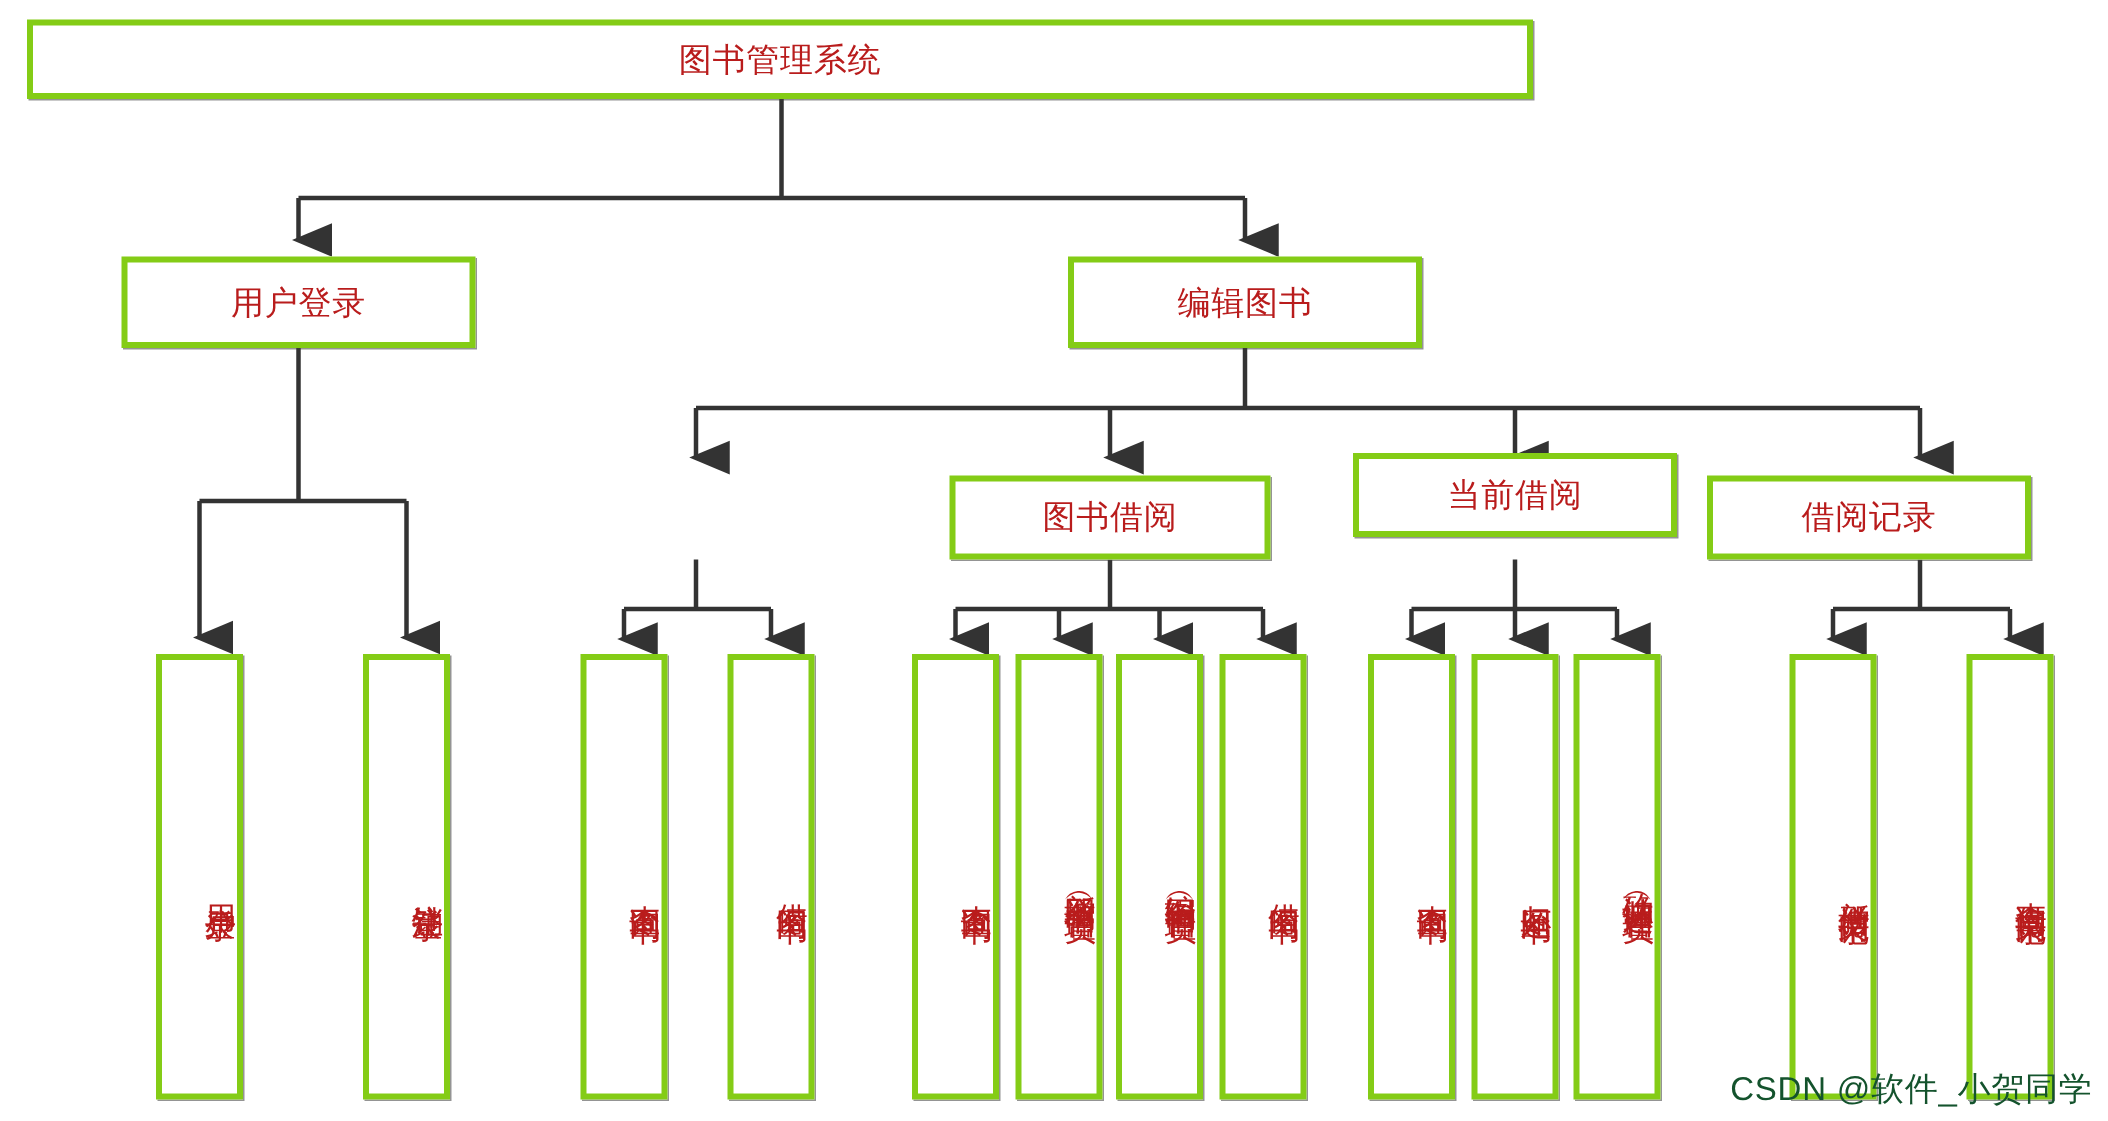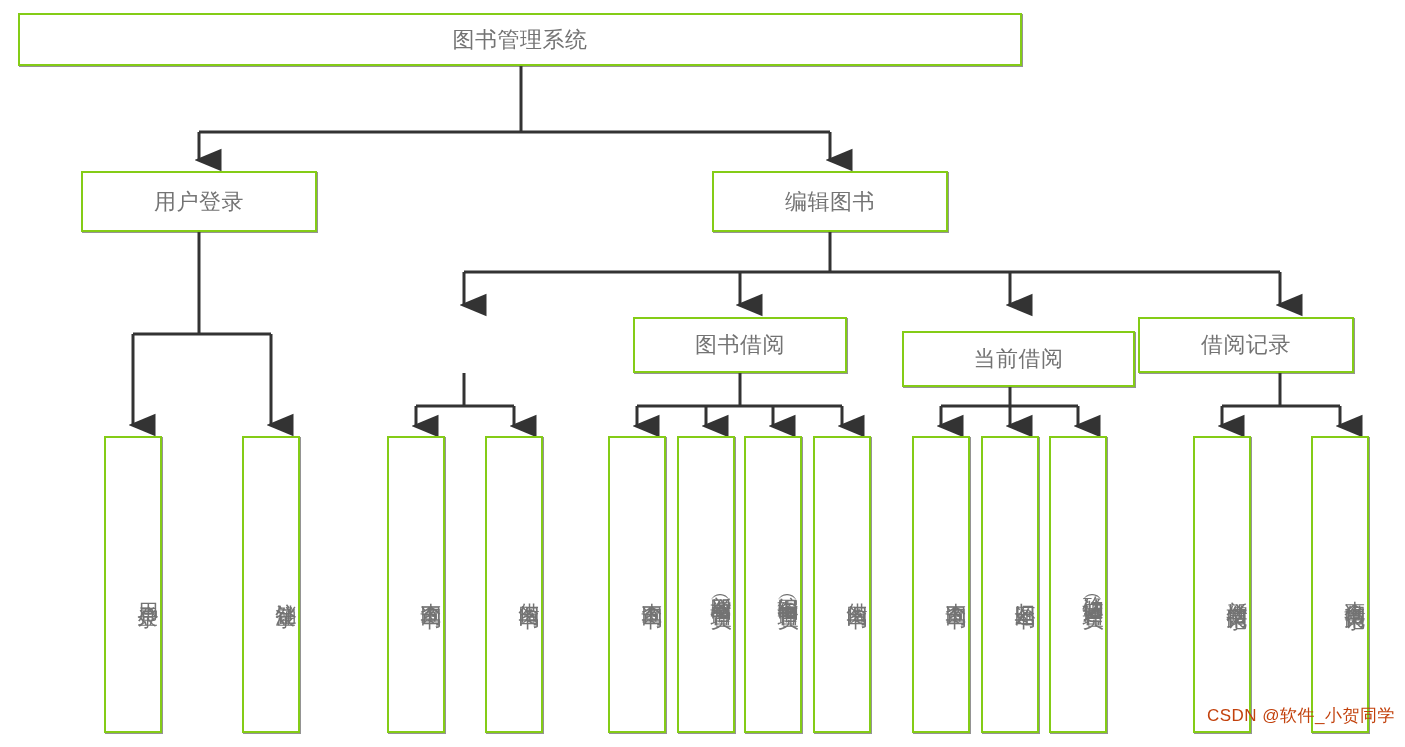--- a/index.html
+++ b/index.html
@@ -22,26 +22,26 @@
     position: absolute;
     left: 0;
     top: 0;
     width: 1405px;
     height: 747px;
     pointer-events: none;
   }
   .node {
     position: absolute;
     box-sizing: border-box;
-    border: 2px solid #84cc16;
+    border: 4px solid #84cc16;
     background: #ffffff;
     display: flex;
     align-items: center;
     justify-content: center;
-    color: #737373;
+    color: #b91c1c;
     line-height: 1.18;
     text-align: center;
     box-shadow: 1px 1px 0 rgba(60,60,60,0.55);
   }
   .node.horiz {
     font-size: 22px;
     letter-spacing: 0.5px;
   }
   .node.vert {
     writing-mode: vertical-rl;
@@ -55,23 +55,23 @@
   .node.vert.tall-text {
     align-items: flex-start;
     padding-top: 6px;
   }
   .node-label {
     display: block;
   }
   .watermark {
     position: absolute;
     right: 10px;
-    bottom: 20px;
-    font-size: 17px;
-    color: #c2410c;
+    bottom: 6px;
+    font-size: 22px;
+    color: #14532d;
     letter-spacing: 0.5px;
     white-space: nowrap;
     user-select: none;
   }
 </style>
 </head>
 <body>
 
 <div id="diagram-canvas">
 
@@ -132,21 +132,21 @@
   <div class="node horiz" style="left:81px; top:171px; width:236px; height:61px;">
     <span class="node-label">用户登录</span>
   </div>
   <div class="node horiz" style="left:712px; top:171px; width:236px; height:61px;">
     <span class="node-label">编辑图书</span>
   </div>
 
   <div class="node horiz" style="left:633px; top:317px; width:214px; height:56px;">
     <span class="node-label">图书借阅</span>
   </div>
-  <div class="node horiz" style="left:902px; top:331px; width:233px; height:56px;">
+  <div class="node horiz" style="left:902px; top:302px; width:216px; height:56px;">
     <span class="node-label">当前借阅</span>
   </div>
   <div class="node horiz" style="left:1138px; top:317px; width:216px; height:56px;">
     <span class="node-label">借阅记录</span>
   </div>
 
   <div class="node vert" style="left:104px; top:436px; width:58px; height:297px;">
     <span class="node-label">用户登录</span>
   </div>
   <div class="node vert" style="left:242px; top:436px; width:58px; height:297px;">

